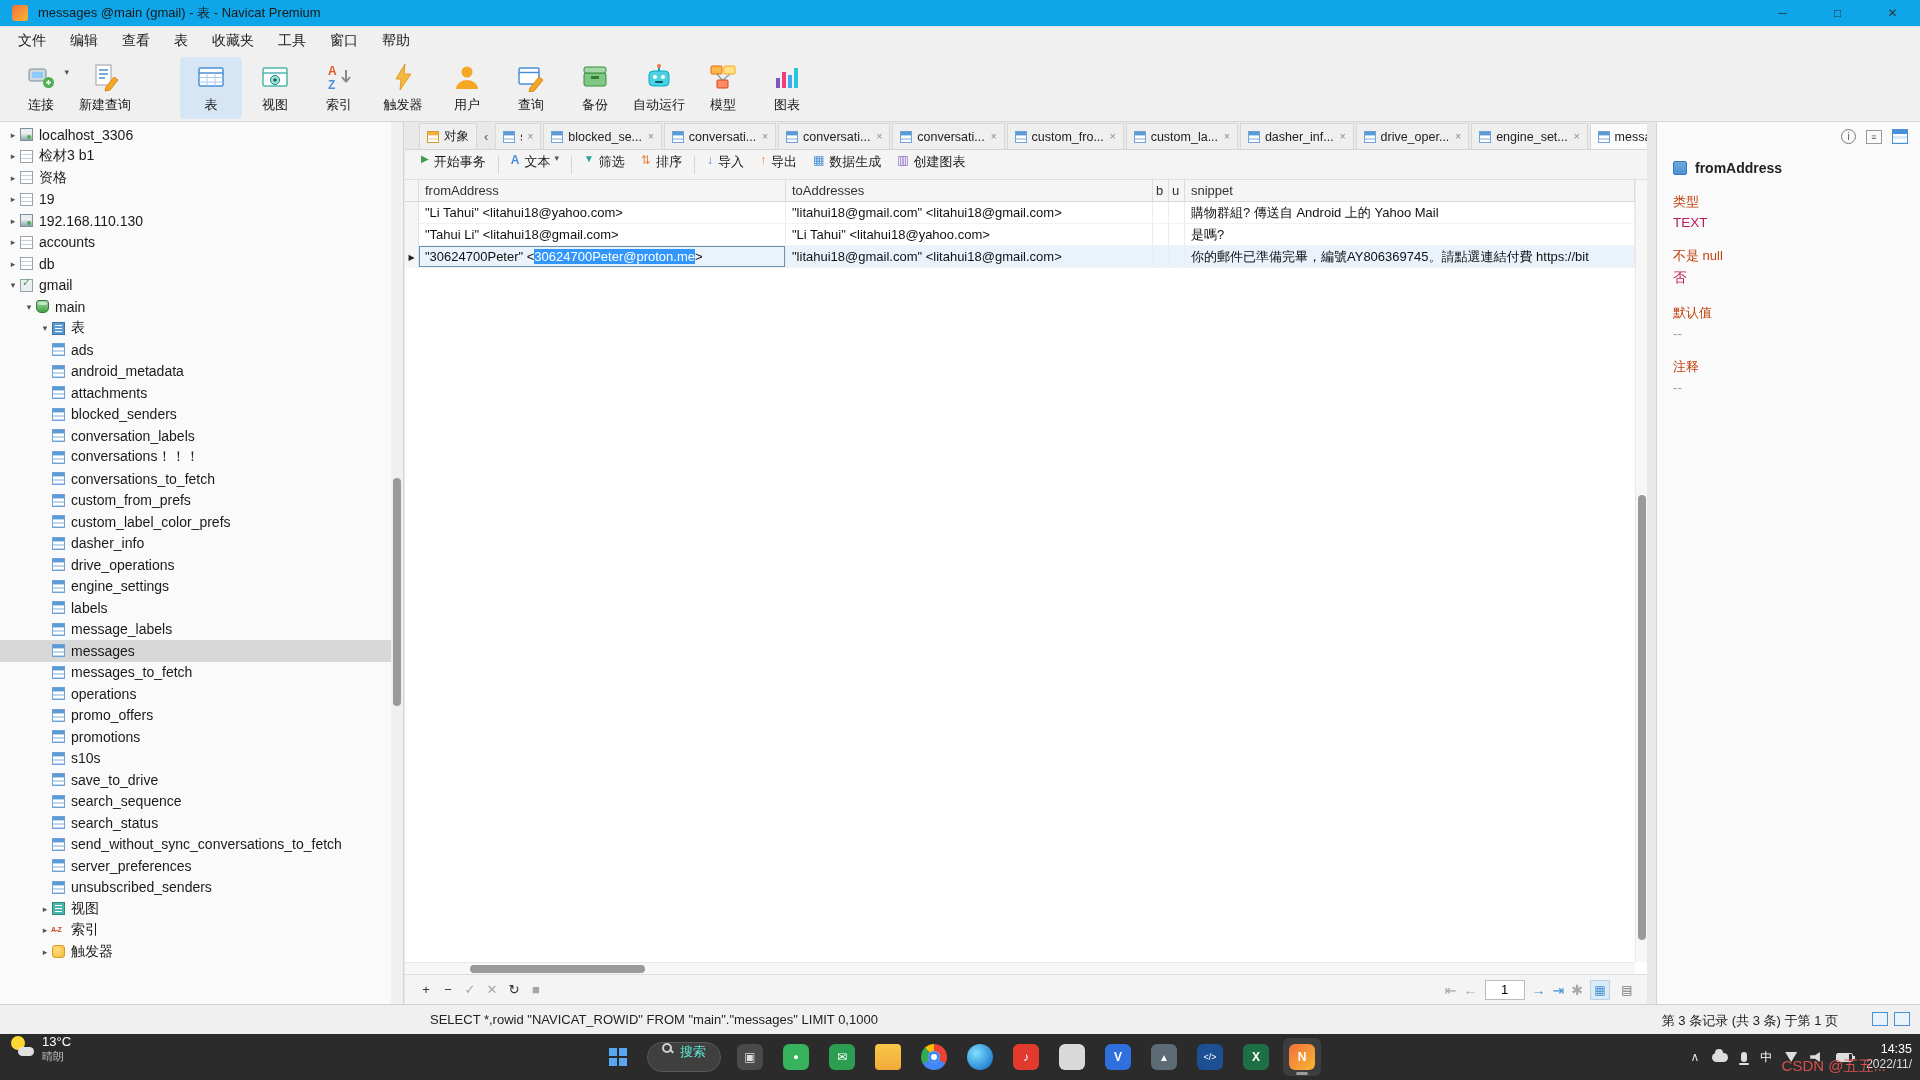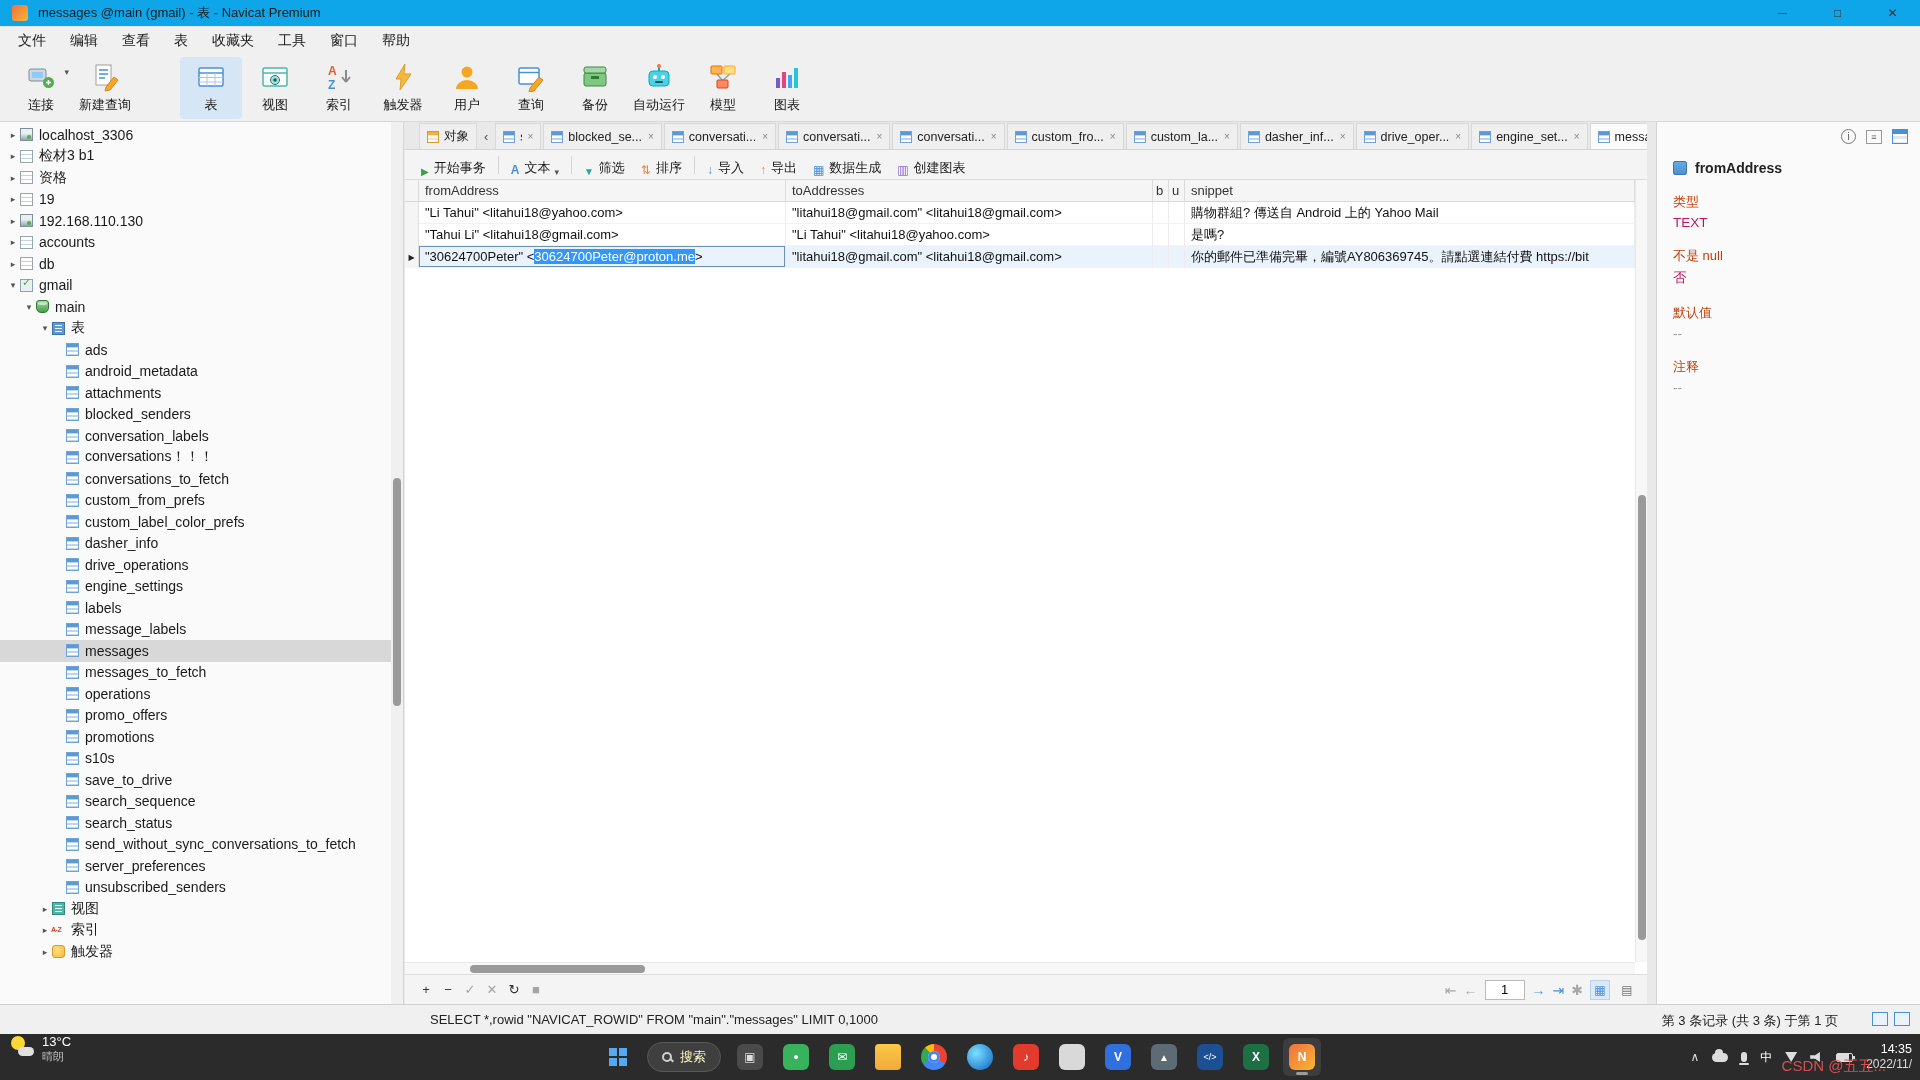--- a/index.html
+++ b/index.html
@@ -30,21 +30,21 @@
 #avatar .bodyshape{position:absolute;left:5px;top:23px;width:28px;height:18px;border-radius:50% 50% 0 0;background:#bdbdbd}
 
 
 #sidebar{position:absolute;left:0;top:122px;bottom:76px;width:404px;background:#fafafa;border-right:1px solid #d4d4d4;overflow:hidden}
 #tree{position:absolute;left:0;top:2px;right:12px;bottom:0;overflow:hidden}
 .trow{height:21.5px;display:flex;align-items:center;font-size:14px;color:#1a1a1a;white-space:nowrap}
 .trow.sel{background:#d8d8d8}
 .tarrow{width:14px;flex:none;font-size:9px;color:#555;text-align:center}
 .ticon{width:13px;height:13px;flex:none;margin-right:6px;position:relative}
 .tlbl{overflow:hidden}
-.lvl0{padding-left:6px}.lvl1{padding-left:22px}.lvl2{padding-left:38px}.lvl3{padding-left:52px}
+.lvl0{padding-left:6px}.lvl1{padding-left:22px}.lvl2{padding-left:38px}.lvl3{padding-left:38px}
 .ic-server{background:linear-gradient(#eceff1 40%,#90a4ae);border:1px solid #7d8f98}
 .ic-server::after{content:"";position:absolute;right:1px;bottom:1px;width:4px;height:4px;border-radius:50%;background:#4caf50}
 .ic-filedb{background:#fdfdfd;border:1px solid #9aa4ab;background-image:repeating-linear-gradient(180deg,transparent 0 3px,#c9d2d8 3px 4px)}
 .ic-sqlite{background:#eceff1;border:1px solid #8fa3ad}
 .ic-sqlite::after{content:"✓";position:absolute;left:1px;top:-4px;font-size:11px;font-weight:bold;color:#3fa94a}
 .ic-dbmain{background:linear-gradient(#a5d6a7,#43a047);border:1px solid #357a38;border-radius:3px 3px 5px 5px}
 .ic-dbmain::after{content:"";position:absolute;left:1px;right:1px;top:1px;height:3px;border-radius:50%;background:#c8e6c9}
 .ic-tfolder{background:#5b9bd5;border:1px solid #41729e}
 .ic-vfolder{background:#4db6ac;border:1px solid #35867d}
 .ic-tfolder::after,.ic-vfolder::after{content:"";position:absolute;left:2px;right:2px;top:2px;bottom:2px;background:repeating-linear-gradient(180deg,#ffffff 0 1px,transparent 1px 3px)}
@@ -60,21 +60,21 @@
 .tabbar{position:absolute;top:0;left:0;right:0;height:28px;background:#e9e9e9;border-bottom:1px solid #d4d4d4;display:flex;align-items:flex-end;padding-left:14px;overflow:hidden}
 .tab{height:26px;display:flex;align-items:center;background:#efefef;border:1px solid #d8d8d8;border-bottom:none;margin-right:2px;padding:0 7px;font-size:12.5px;color:#222;flex:none}
 .tab.active{background:#fbfbfb}
 .tab.stub{max-width:46px;overflow:hidden}
 .tab.navtab{background:none;border:none;padding:0 5px;color:#555;font-size:13px}
 .tico{width:12px;height:12px;margin-right:5px;flex:none;border:1px solid #6fa3d8;background:linear-gradient(180deg,#5b9bd5 0 3px,rgba(0,0,0,0) 3px),repeating-linear-gradient(180deg,#ffffff 0 2px,#bcd6ee 2px 4px)}
 .tico.ti-objects{border-color:#d69a32;background:linear-gradient(180deg,#f5b041 0 3px,rgba(0,0,0,0) 3px),repeating-linear-gradient(180deg,#ffffff 0 2px,#fbe3bd 2px 4px)}
 .tlabel{white-space:nowrap;overflow:hidden}
 .tclose{margin-left:6px;font-size:10px;color:#888}
 .filterbar{position:absolute;top:28px;left:0;right:0;height:30px;background:#f4f4f4;border-bottom:1px solid #dddddd;display:flex;align-items:center;padding-left:8px;font-size:13px}
-.fbtn{display:flex;align-items:flex-end;padding:0 8px;height:24px;color:#1a1a1a;white-space:nowrap}
+.fbtn{display:flex;align-items:flex-start;padding:0 8px;height:24px;color:#1a1a1a;white-space:nowrap}
 .fico{margin-right:5px;display:flex;align-items:center}
 .fi-trans::before{content:"▶";color:#3a9e4a;font-size:10px}
 .fi-text::before{content:"A";color:#4a90d9;font-weight:bold;font-size:12px}
 .fi-filter::before{content:"▼";color:#26a69a;font-size:10px}
 .fi-sort::before{content:"⇅";color:#e8833a;font-size:12px}
 .fi-import::before{content:"↓";color:#4a90d9;font-weight:bold;font-size:12px}
 .fi-export::before{content:"↑";color:#e8833a;font-weight:bold;font-size:12px}
 .fi-datagen::before{content:"▦";color:#4a90d9;font-size:12px}
 .fi-chart::before{content:"▥";color:#8e67c9;font-size:12px}
 .fdrop{margin-left:4px;font-size:9px;color:#555}
@@ -133,21 +133,21 @@
 .weather{position:absolute;left:10px;top:0;height:100%;display:flex;align-items:flex-start;gap:8px}
 .weather-icon{width:24px;height:24px;position:relative;flex:none}
 .weather-icon .sun{position:absolute;left:1px;top:2px;width:14px;height:14px;border-radius:50%;background:#fdd835}
 .weather-icon .cloudp{position:absolute;right:0;bottom:2px;width:16px;height:9px;border-radius:6px;background:#e0e0e0}
 .wcol{display:flex;flex-direction:column;line-height:1.2}
 .wtemp{font-size:13px;color:#fff}
 .wdesc{font-size:11px;color:#bbb}
 .tb-center{position:absolute;left:50%;top:0;height:100%;transform:translateX(-50%);display:flex;align-items:center;gap:10px}
 .winlogo{display:grid;grid-template-columns:8px 8px;grid-template-rows:8px 8px;gap:2px;padding:10px}
 .winlogo i{background:#57a8f0}
-.search-pill{height:30px;border-radius:15px;background:#3f3f3f;border:1px solid #585858;display:flex;align-items:center;padding:0 14px;gap:8px;font-size:13px;color:#fef9c3}
+.search-pill{height:30px;border-radius:15px;background:#3f3f3f;border:1px solid #585858;display:flex;padding:0 14px;gap:8px;font-size:13px;color:#5eead4}
 .mag{width:10px;height:10px;border:2px solid #cfcfcf;border-radius:50%;position:relative;flex:none}
 .mag::after{content:"";position:absolute;width:5px;height:2px;background:#cfcfcf;transform:rotate(45deg);right:-4px;bottom:-1px}
 .tb-apps{display:flex;align-items:center;gap:8px}
 .tapp{width:38px;height:38px;border-radius:6px;display:flex;align-items:center;justify-content:center;position:relative}
 .tapp.active{background:#3d3d3d}
 .tapp.active::after{content:"";position:absolute;bottom:1px;left:13px;width:12px;height:3px;border-radius:2px;background:#9b9b9b}
 .tglyph{width:26px;height:26px;border-radius:6px;display:flex;align-items:center;justify-content:center;font-size:12px;color:#fff;font-weight:bold}
 .ta-dark{background:#4a4a4a;color:#ddd}
 .ta-chat{background:#36b35c;font-size:9px}
 .ta-mail{background:#2c9e52}

